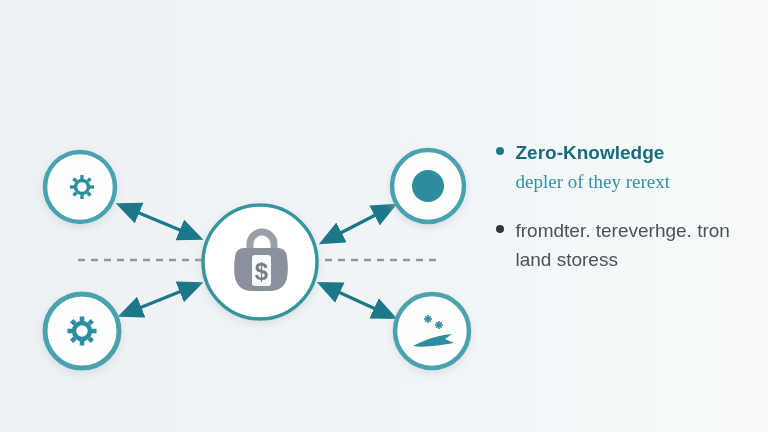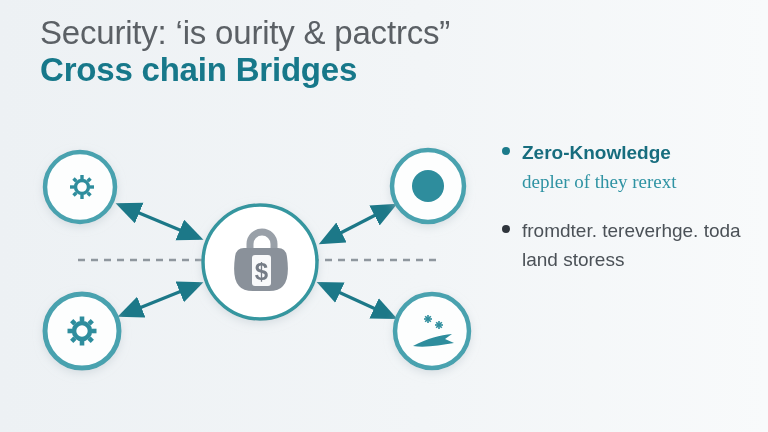--- a/index.html
+++ b/index.html
@@ -10,21 +10,21 @@
     background:linear-gradient(90deg,#edf1f4 0%,#f2f5f7 55%,#f8fafb 100%);
     font-family:"Liberation Sans","DejaVu Sans",sans-serif;
   }
   
   .title-block{position:absolute;left:40px;top:14px;line-height:1.13;}
   .title-line1{font-size:33px;font-weight:400;color:#5b6065;letter-spacing:-0.2px;}
   .title-line2{font-size:33px;font-weight:700;color:#17788a;letter-spacing:-0.2px;}
   
   .diagram-svg{position:absolute;left:0;top:0;}
   
-  .bullets{position:absolute;left:502px;top:138px;width:245px;display:flex;flex-direction:column;gap:19px;}
+  .bullets{position:absolute;left:502px;top:138px;width:245px;display:flex;flex-direction:column;gap:19px;align-items:center;}
   .bullet-item{display:flex;align-items:flex-start;}
   .bullet-dot{flex:0 0 auto;width:8px;height:8px;border-radius:50%;margin:9px 12px 0 0;}
   .dot-teal{background:#1b7a8a;}
   .dot-gray{background:#50565c;}
   .dot-dark{background:#2f353c;}
   .bullet-text{font-size:19px;line-height:1.55;width:238px;}
   .bullet-heading{display:block;font-weight:700;}
   .h-teal{color:#176d7e;}
   .h-dark{color:#30363e;}
   .b-teal{color:#2f93a3;font-family:Liberation Serif, serif;}
@@ -110,37 +110,33 @@
       <circle cx="260" cy="262" r="57" fill="#ffffff" stroke="#35969f" stroke-width="3.5" filter="url(#softshadow)"></circle>
       <g>
         <path d="M250,251 v-7 a12,12 0 0 1 24,0 v7" fill="none" stroke="#99a0a8" stroke-width="7" stroke-linecap="round"></path>
         <path d="M244,248 L278,248 Q286,248 287,257 Q290,279 283,286 Q279,291 269,291 L253,291 Q243,291 239,286 Q232,279 235,257 Q236,248 244,248 Z" fill="#8a919a"></path>
         <rect x="252" y="255" width="19" height="31" rx="3" fill="#f8f9fa"></rect>
         <text x="261.5" y="280" text-anchor="middle" font-size="24" font-weight="700" fill="#757c86">$</text>
       </g>
     </g>
   </svg>
 
-  <div class="title-block">
-    <div class="title-line1">Security: ‘is ourity &amp; pactrcs”</div>
-    <div class="title-line2">Cross chain Bridges</div>
-  </div>
 
   <div class="bullets">
 
     <div class="bullet-item">
       <span class="bullet-dot dot-teal"></span>
       <div class="bullet-text">
         <span class="bullet-heading h-teal">Zero-Knowledge</span>
         <span class="b-teal">depler of they rerext</span>
       </div>
     </div>
 
 
     <div class="bullet-item">
       <span class="bullet-dot dot-dark"></span>
       <div class="bullet-text">
-        <span class="b-gray">fromdter. tereverhge. toda land storess</span>
+        <span class="b-gray">fromdter. tereverhge. tron land storess</span>
       </div>
     </div>
 
   </div>
 </div>
 
 </body></html>

